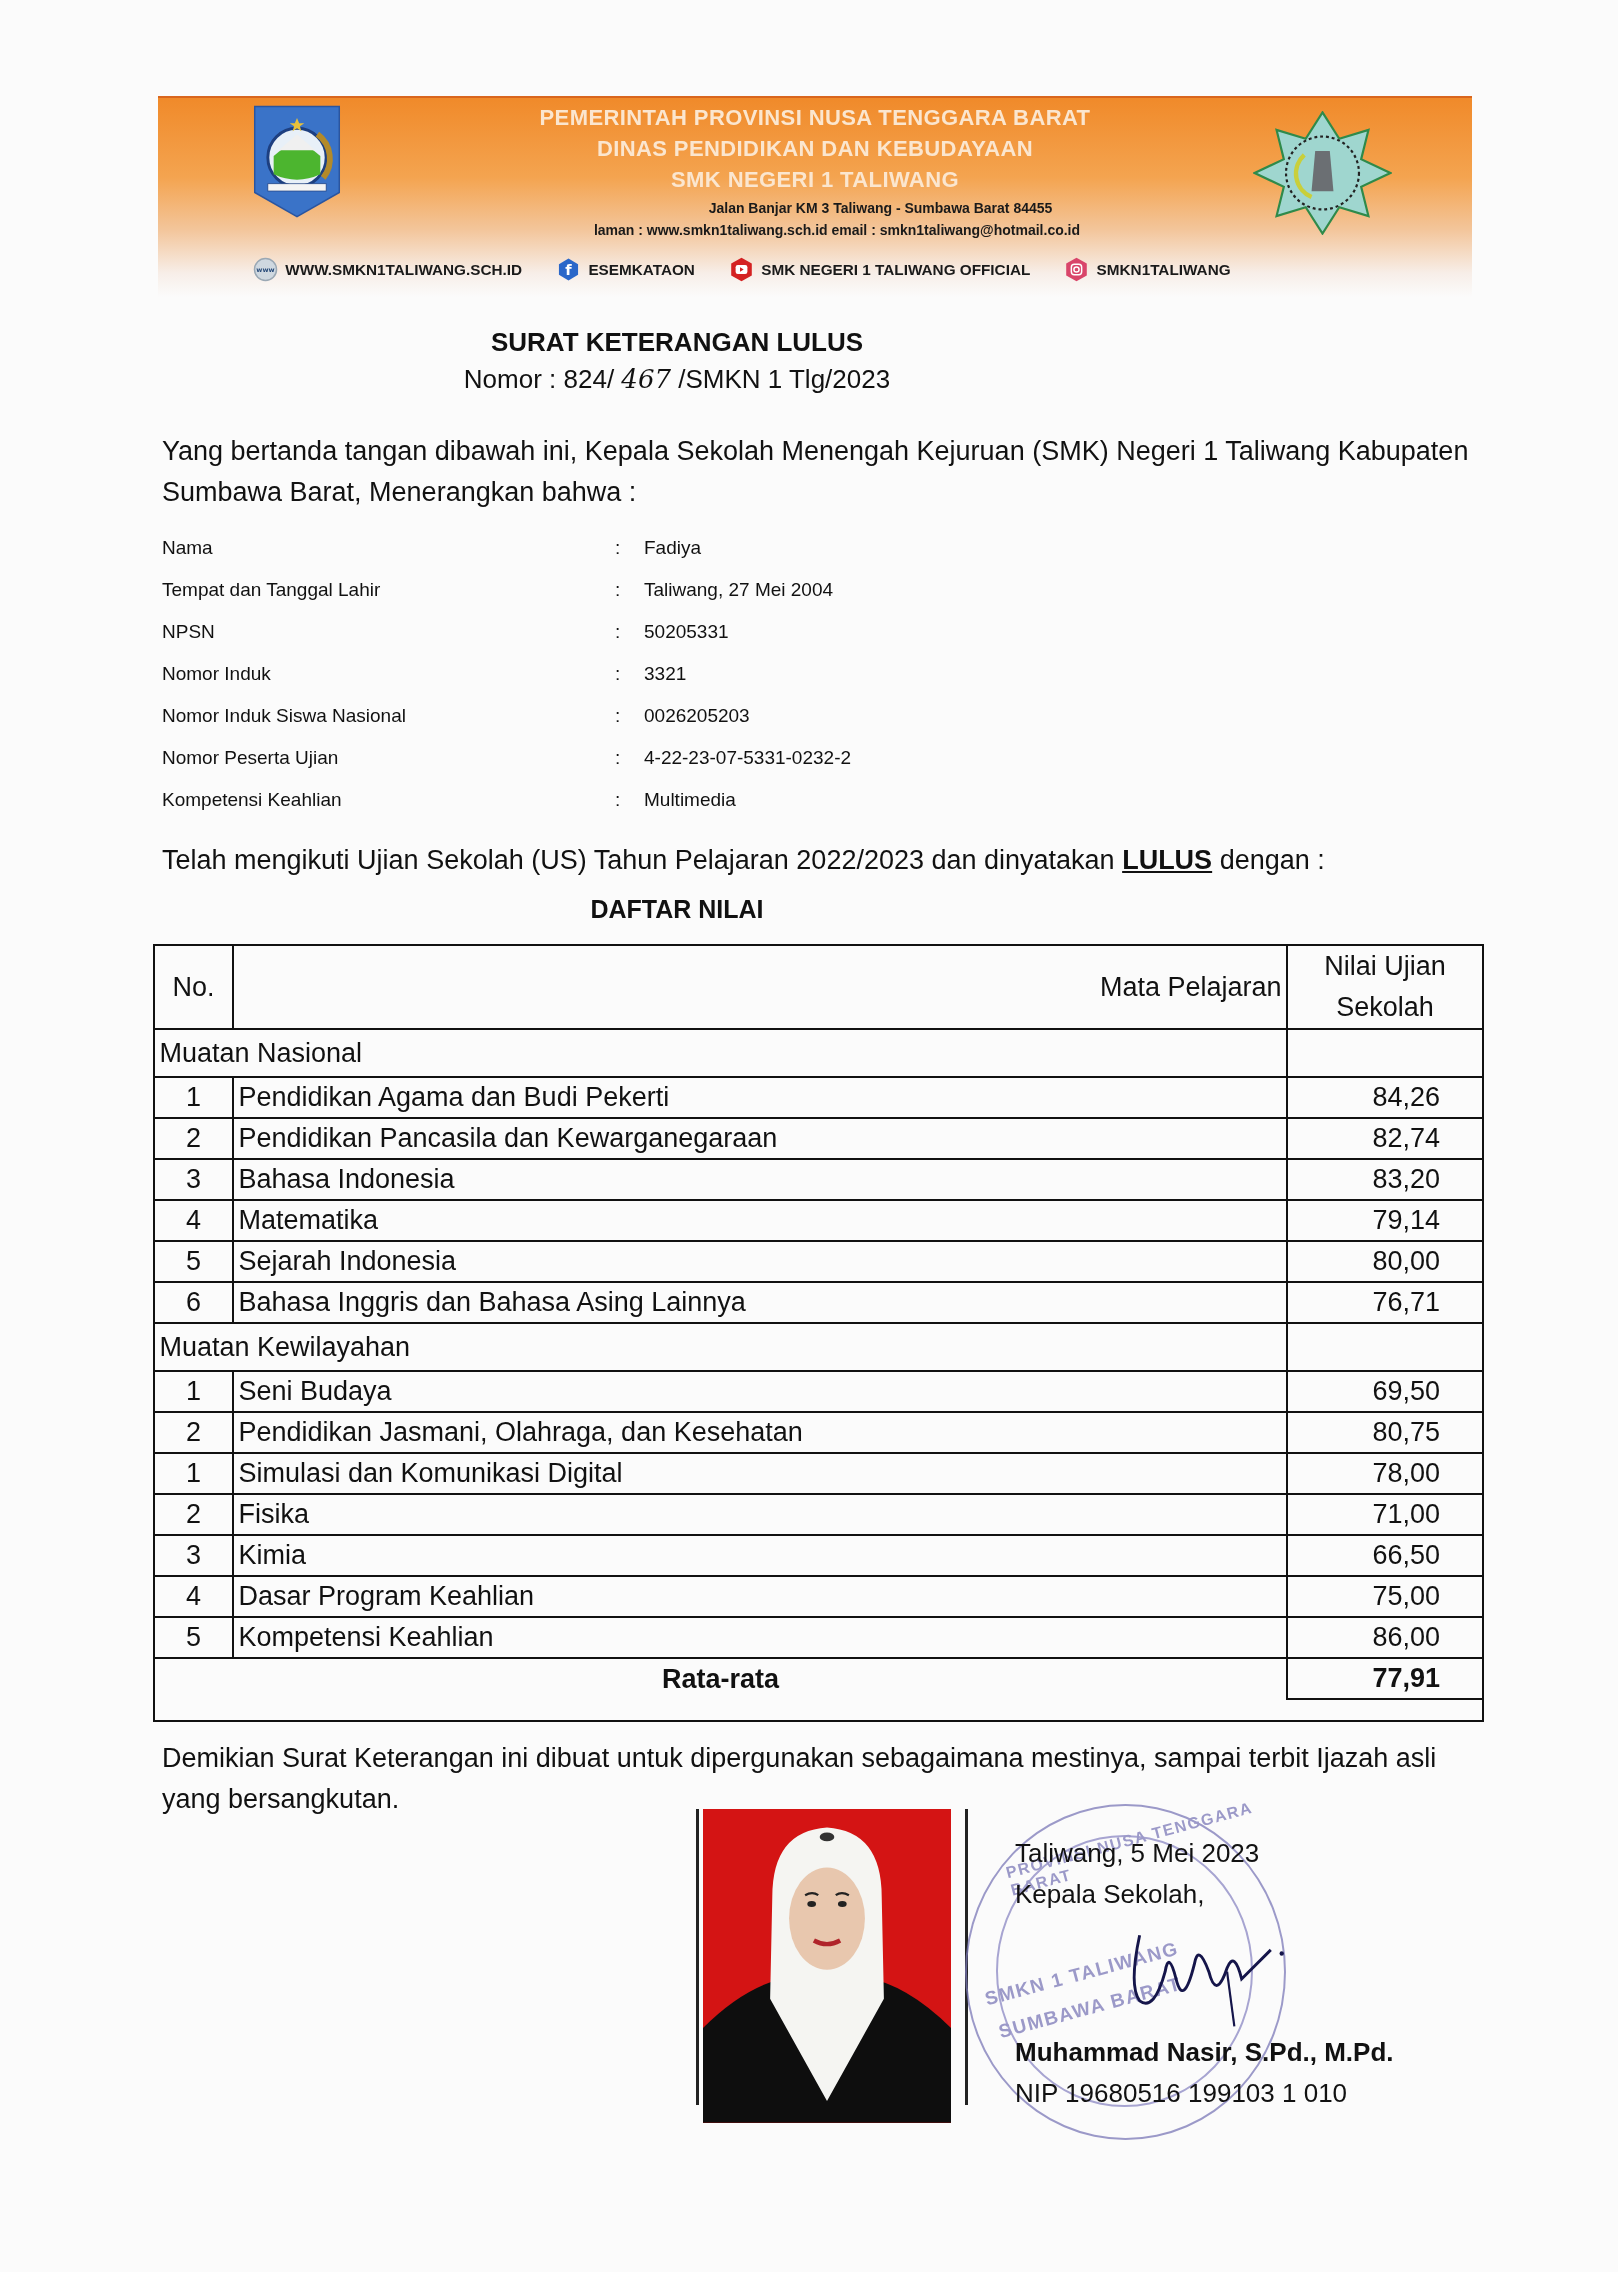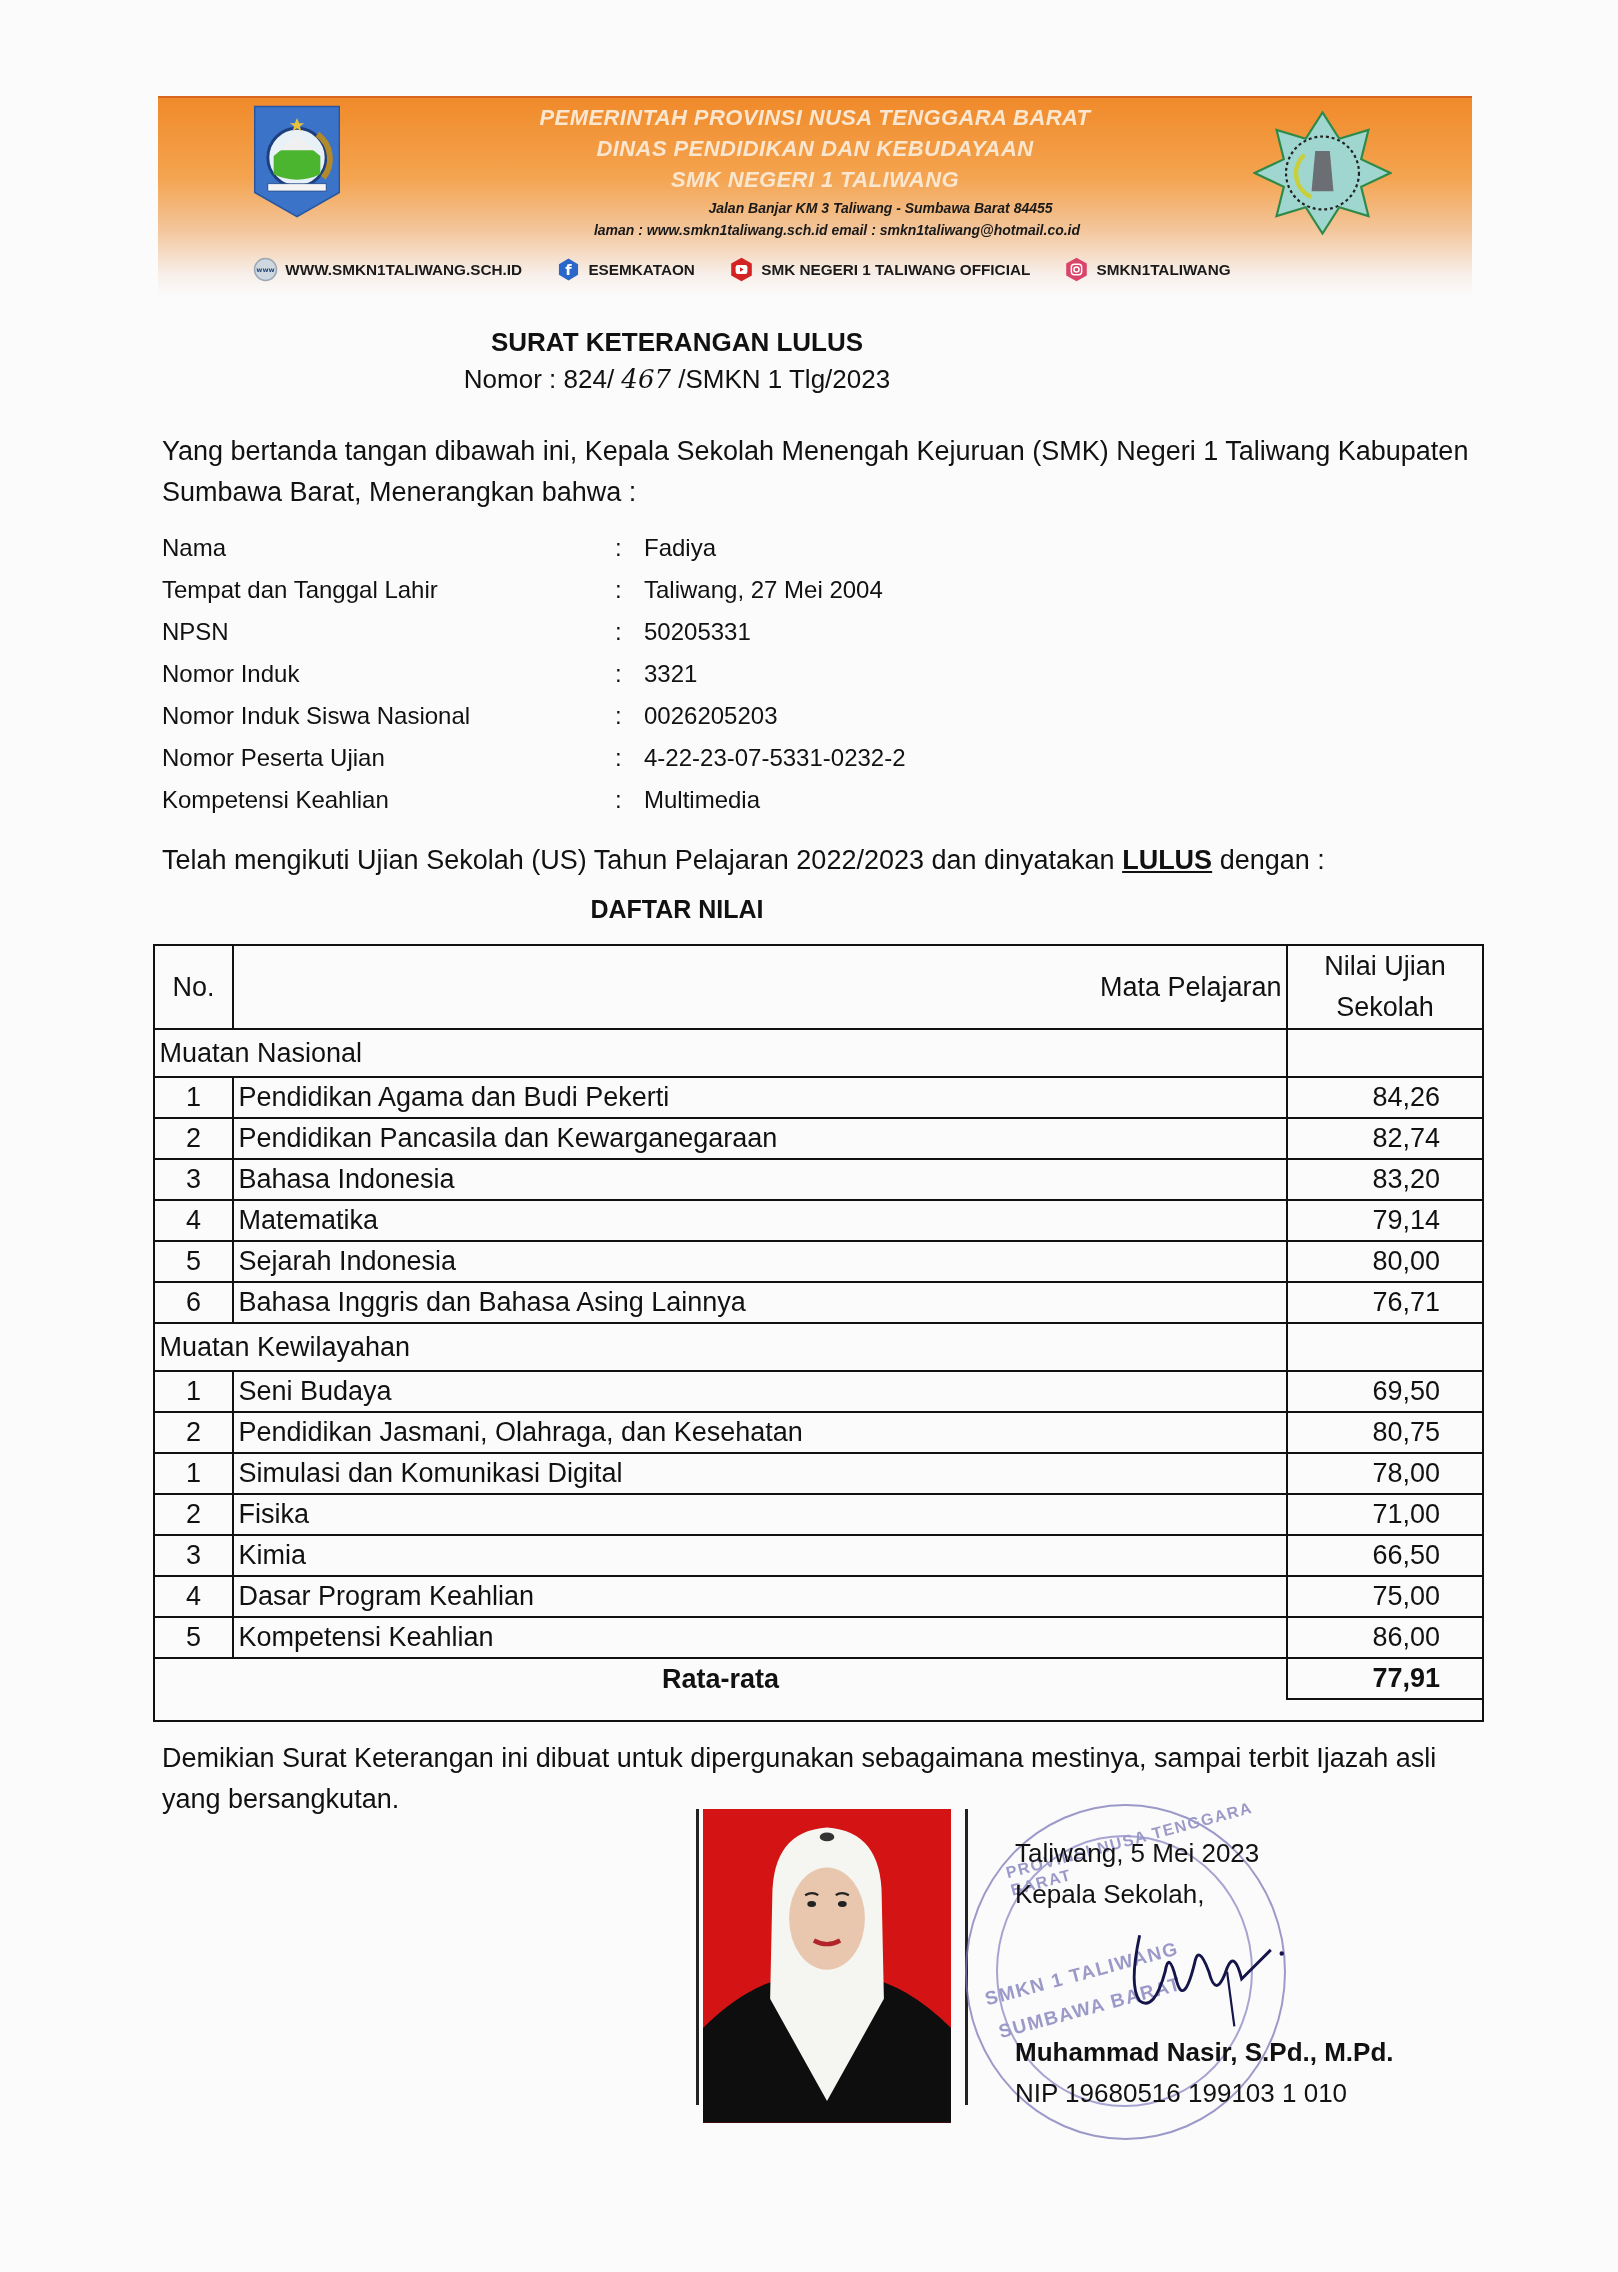--- a/index.html
+++ b/index.html
@@ -11,21 +11,21 @@
     position: absolute; left: 158px; top: 96px; width: 1314px; height: 201px;
     background: linear-gradient(180deg, #f08a2a 0%, #f4a450 40%, #f3c59a 66%, #f7eee8 88%, #fbfbfb 100%);
     border-top: 2.2px solid #d9661e;
   }
   .logo-left {
     position: absolute; left: 95px; top: 7.3px; width: 88px; height: 113px;
   }
   .logo-right {
     position: absolute; left: 1095px; top: 13px; width: 139px; height: 124px;
   }
-  .lh-text { position: absolute; left: 0; width: 100%; text-align: center; font-style: italic; }
+  .lh-text { position: absolute; left: 0; width: 100%; text-align: center; }
   .lh-gov { top: 7.3px; font-size: 22px; font-weight: bold; color: #fbe6cf; letter-spacing: 0.4px; }
   .lh-dinas { top: 38px; font-size: 22px; font-weight: bold; color: #fbe6cf; letter-spacing: 0.4px; }
   .lh-school { top: 69px; font-size: 22px; font-weight: bold; color: #fbe6cf; letter-spacing: 0.4px; }
   .lh-addr { top: 102px; font-size: 14px; font-weight: bold; color: #1a1a1a; padding-left: 131px; }
   .lh-web { top: 124px; font-size: 14px; font-weight: bold; color: #1a1a1a; padding-left: 44px; }
   .social-row { position: absolute; top: 159px; left: 95px; display: flex; gap: 34px; align-items: center; }
   .social-item { display: flex; align-items: center; gap: 7.3px; font-size: 15.3px; font-weight: bold; color: #1a1a1a; }
   .social-icon { width: 25px; height: 25px; display: inline-block; }
 
   
@@ -35,21 +35,21 @@
   .doc-number .hand { font-family: "DejaVu Serif", serif; font-style: italic; }
 
   .para { position: absolute; left: 162px; width: 1314px; font-size: 27px; line-height: 41px; }
   .para-intro { top: 431px; }
   .para-passed { top: 840px; }
   .para-closing { top: 1738px; }
   .underline { text-decoration: underline; font-weight: bold; }
 
   
   .fields { position: absolute; left: 162px; top: 527px; width: 949px; }
-  .field-row { display: flex; height: 42px; font-size: 24px; align-items: center; }
+  .field-row { display: flex; height: 42px; font-size: 19px; align-items: center; }
   .field-label { width: 453px; }
   .field-colon { width: 29px; }
   .field-value { flex: 1; }
 
   .table-title { top: 895px; font-size: 25px; font-weight: bold; }
 
   
   .grades {
     position: absolute; left: 153px; top: 944px; width: 1331px;
     border-collapse: collapse; font-size: 27px;

